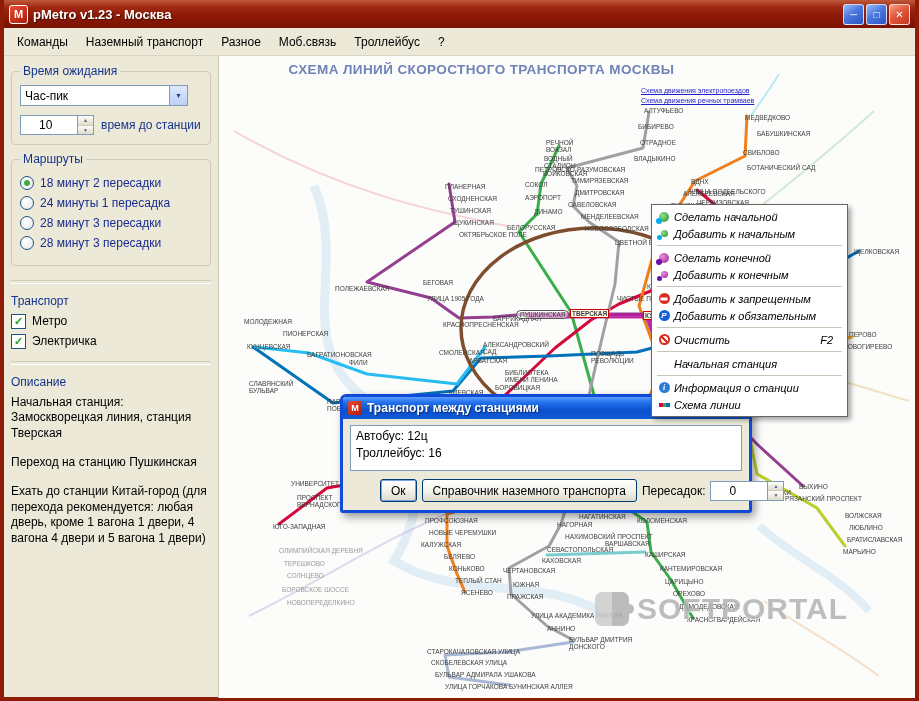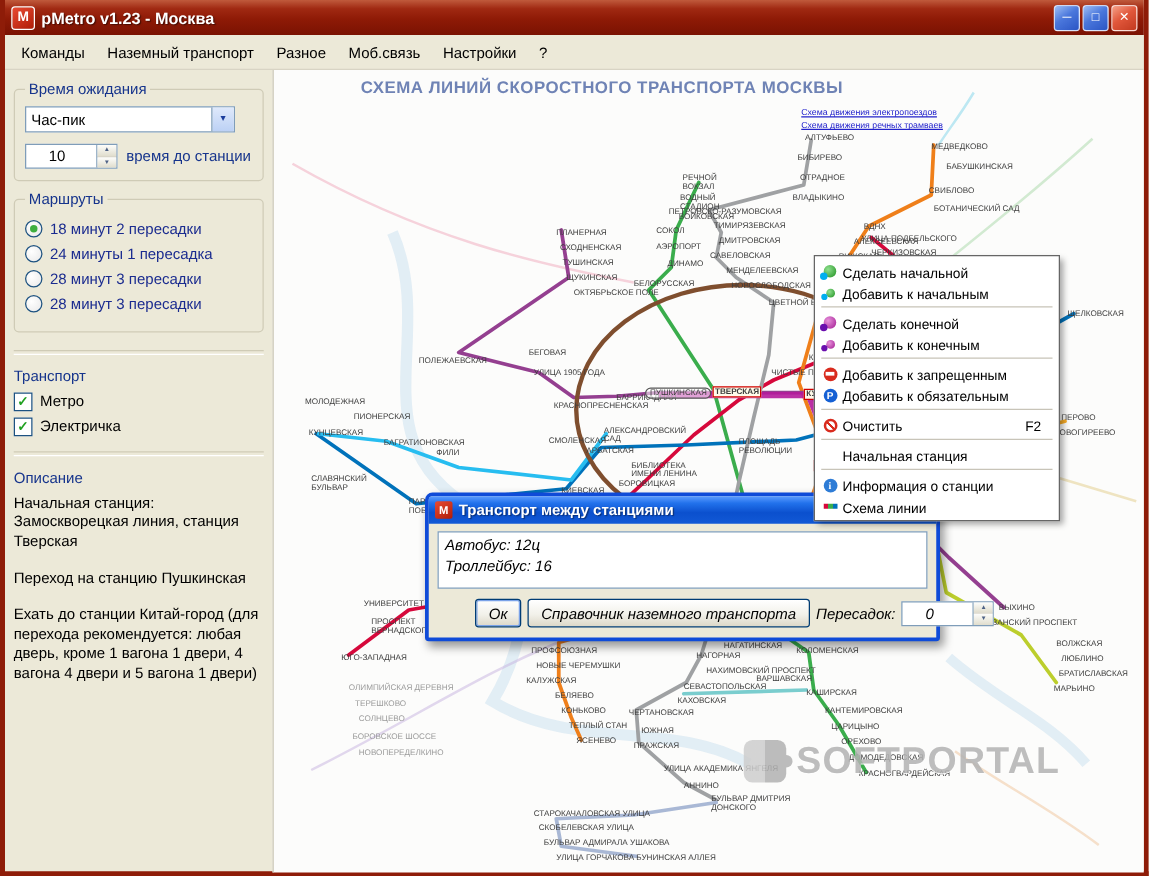--- a/index.html
+++ b/index.html
@@ -59,29 +59,29 @@
   .wm-row{display:flex;align-items:center;}
   .wm-logo{width:34px;height:34px;border-radius:7px;background:linear-gradient(90deg,#CDCDCD 50%,#B2B2B2 50%);margin-right:8px;position:relative;}
   .wm-logo::after{content:'';position:absolute;right:-5px;top:12px;width:10px;height:10px;border-radius:50%;background:#B2B2B2;}
   .wm-text{font-size:30px;font-weight:bold;color:#B3B3B3;letter-spacing:1px;text-shadow:0 1px 0 #fff;}
   .wm-sub{font-size:11px;color:#BCBCBC;text-align:right;margin-top:2px;}
   
   .dialog{position:absolute;left:121px;top:338px;width:412px;z-index:20;border:3px solid #0F4BD8;border-radius:6px 6px 3px 3px;background:#ECE9D8;box-shadow:3px 4px 8px rgba(0,0,0,.4);box-sizing:border-box;}
   .dialog-title{height:22px;background:linear-gradient(180deg,#5C9CFF 0%,#2272EC 25%,#0B50CE 60%,#1159D6 100%);border-radius:3px 3px 0 0;display:flex;align-items:center;padding:0 5px;color:#fff;}
   .dialog-title .d-icon{width:14px;height:14px;background:linear-gradient(145deg,#E84B33,#B01C07);border-radius:2px;color:#fff;font-size:9px;font-weight:bold;display:flex;align-items:center;justify-content:center;margin-right:5px;flex:none;}
   .dialog-title .d-text{font-size:12px;font-weight:bold;text-shadow:1px 1px 1px rgba(0,0,0,.45);}
-  .dialog-body{padding:6px 7px 8px;font-style:italic;}
+  .dialog-body{padding:6px 7px 8px;}
   .dialog-text{background:#fff;border:1px solid #7F9DB9;height:40px;padding:2px 5px;font-size:12px;line-height:1.4;color:#000;}
   .dialog-row{display:flex;align-items:center;margin-top:8px;gap:5px;margin-left:30px;}
   .btn{height:23px;border:1px solid #003C74;border-radius:3px;background:linear-gradient(180deg,#FFFFFF,#F2F1EA 55%,#DDD8C8);font-size:12px;padding:0 10px;display:flex;align-items:center;justify-content:center;box-sizing:border-box;white-space:nowrap;}
   .btn.default{box-shadow:inset 0 0 0 1px #7AA2E8;font-weight:normal;width:62px;}
   .transfers-label{font-size:12px;margin-left:auto;color:#000;}
   
   .cmenu{position:absolute;left:432px;top:148px;width:197px;background:#fff;border:1px solid #666;box-shadow:3px 3px 5px rgba(0,0,0,.35);padding:3px 2px;z-index:30;box-sizing:border-box;}
-  .cmenu-item{display:flex;align-items:flex-end;height:17px;font-size:11px;color:#000;}
+  .cmenu-item{display:flex;align-items:center;height:17px;font-size:11px;color:#000;font-style:italic;}
   .cmenu-icon{width:20px;height:16px;display:flex;align-items:center;justify-content:center;flex:none;position:relative;}
   .cmenu-label{flex:1;white-space:nowrap;}
   .cmenu-shortcut{margin-right:12px;font-size:11px;}
   .cmenu-sep{height:1px;background:#C8C4B8;margin:3px 3px;}
   .mi-start-marker-icon::before{content:'';width:10px;height:10px;border-radius:50%;background:radial-gradient(circle at 35% 35%,#8FE08F,#1F8F1F);}
   .mi-start-marker-icon::after{content:'';position:absolute;left:2px;bottom:1px;width:6px;height:6px;border-radius:50%;background:#00AEEF;}
   .mi-add-start-marker-icon::before{content:'';width:7px;height:7px;border-radius:50%;background:radial-gradient(circle at 35% 35%,#8FE08F,#1F8F1F);}
   .mi-add-start-marker-icon::after{content:'';position:absolute;left:3px;bottom:2px;width:5px;height:5px;border-radius:50%;background:#00AEEF;}
   .mi-end-marker-icon::before{content:'';width:10px;height:10px;border-radius:50%;background:radial-gradient(circle at 35% 35%,#E791DB,#A01890);}
   .mi-end-marker-icon::after{content:'';position:absolute;left:2px;bottom:1px;width:6px;height:6px;border-radius:50%;background:#6A0DAD;}
@@ -105,21 +105,21 @@
     <div class="win-btn min">─</div>
     <div class="win-btn max">□</div>
     <div class="win-btn close">✕</div>
   </div>
 
   <div class="menubar" id="menubar">
       <div class="menu-item">Команды</div>
       <div class="menu-item">Наземный транспорт</div>
       <div class="menu-item">Разное</div>
       <div class="menu-item">Моб.связь</div>
-      <div class="menu-item">Настройки</div>
+      <div class="menu-item">Троллейбус</div>
       <div class="menu-item">?</div>
     </div>
 
   <div class="main">
 
     <div class="sidebar">
 
       <div class="groupbox">
         <span class="gb-title">Время ожидания</span>
         <div class="combo">

